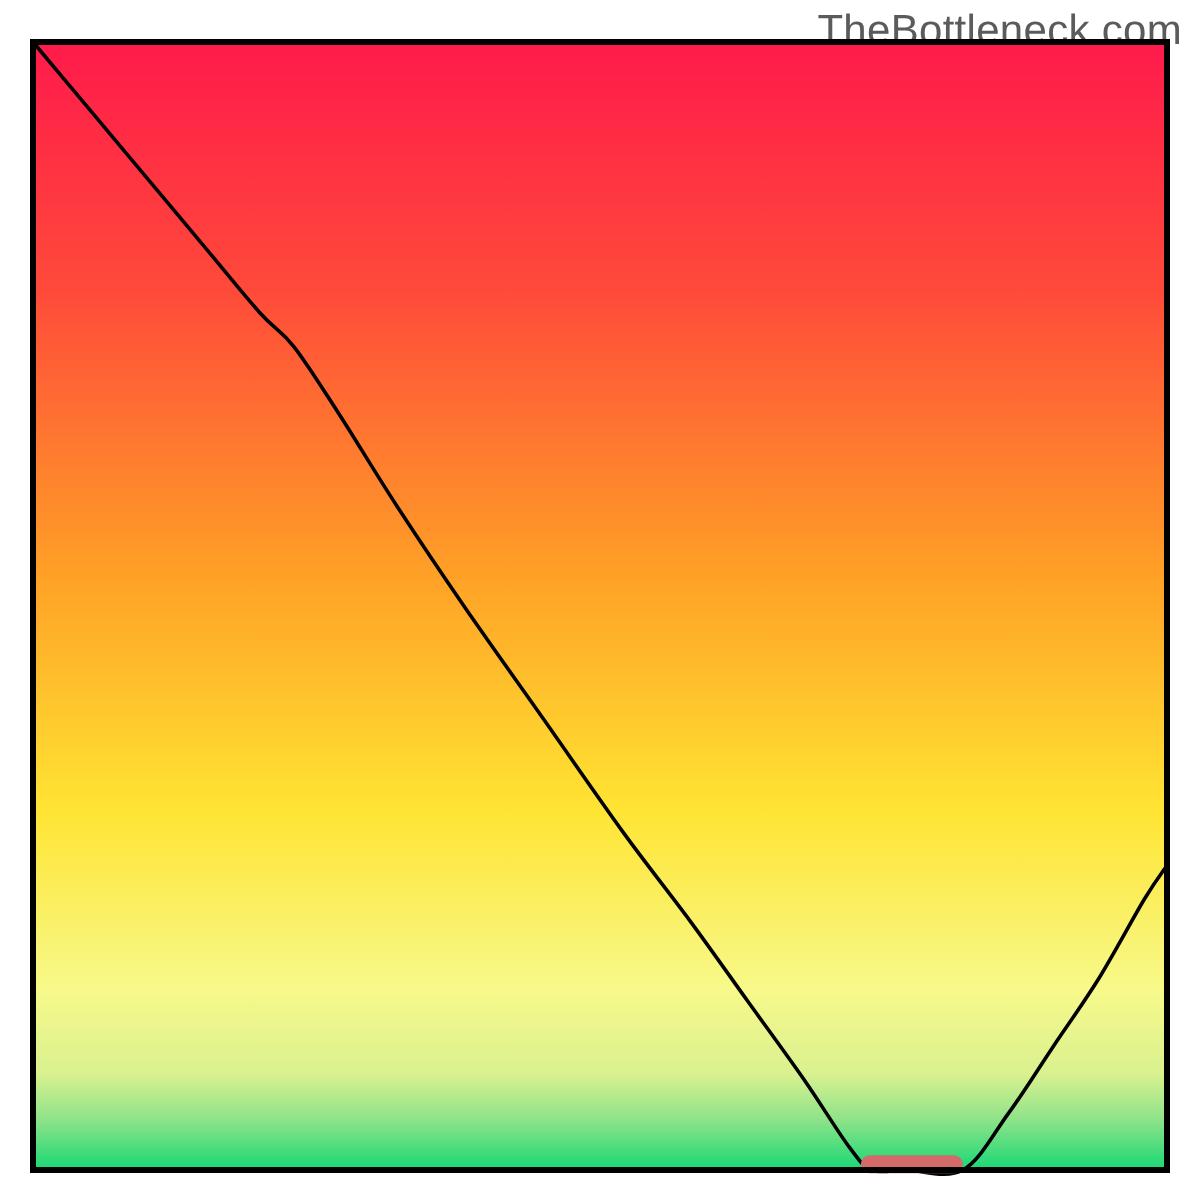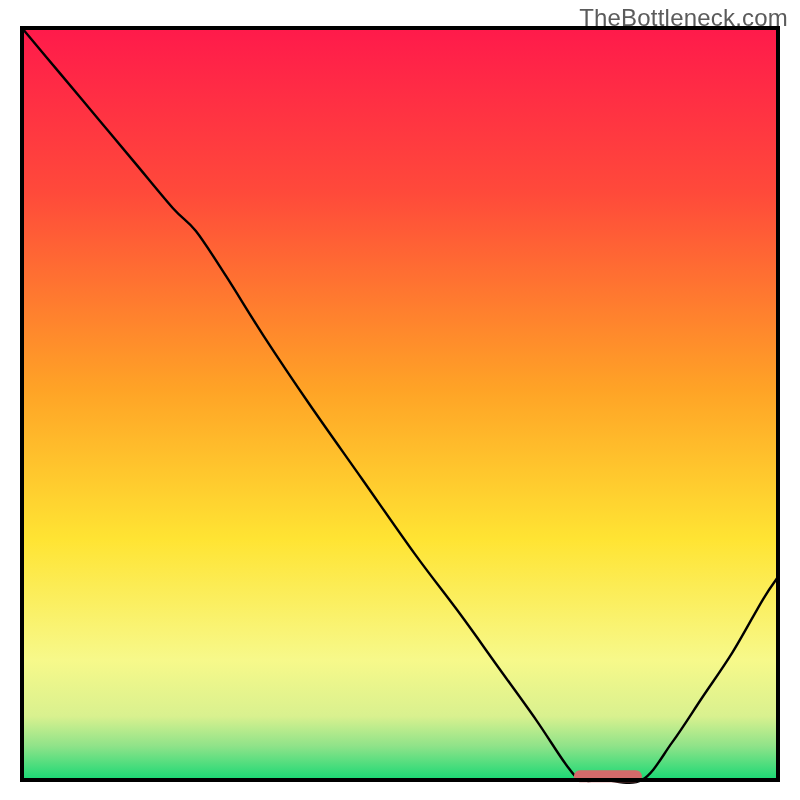--- a/index.html
+++ b/index.html
@@ -13,21 +13,21 @@
   .chart-container {
     position: relative;
     width: 800px;
     height: 800px;
   }
   .watermark {
     position: absolute;
     top: 4px;
     right: 12px;
     font-family: Arial, Helvetica, sans-serif;
-    font-size: 24px;
+    font-size: 28px;
     color: #5b5b5b;
     font-weight: 500;
     letter-spacing: 0.2px;
   }
   svg.plot {
     position: absolute;
     left: 0;
     top: 0;
     width: 800px;
     height: 800px;

